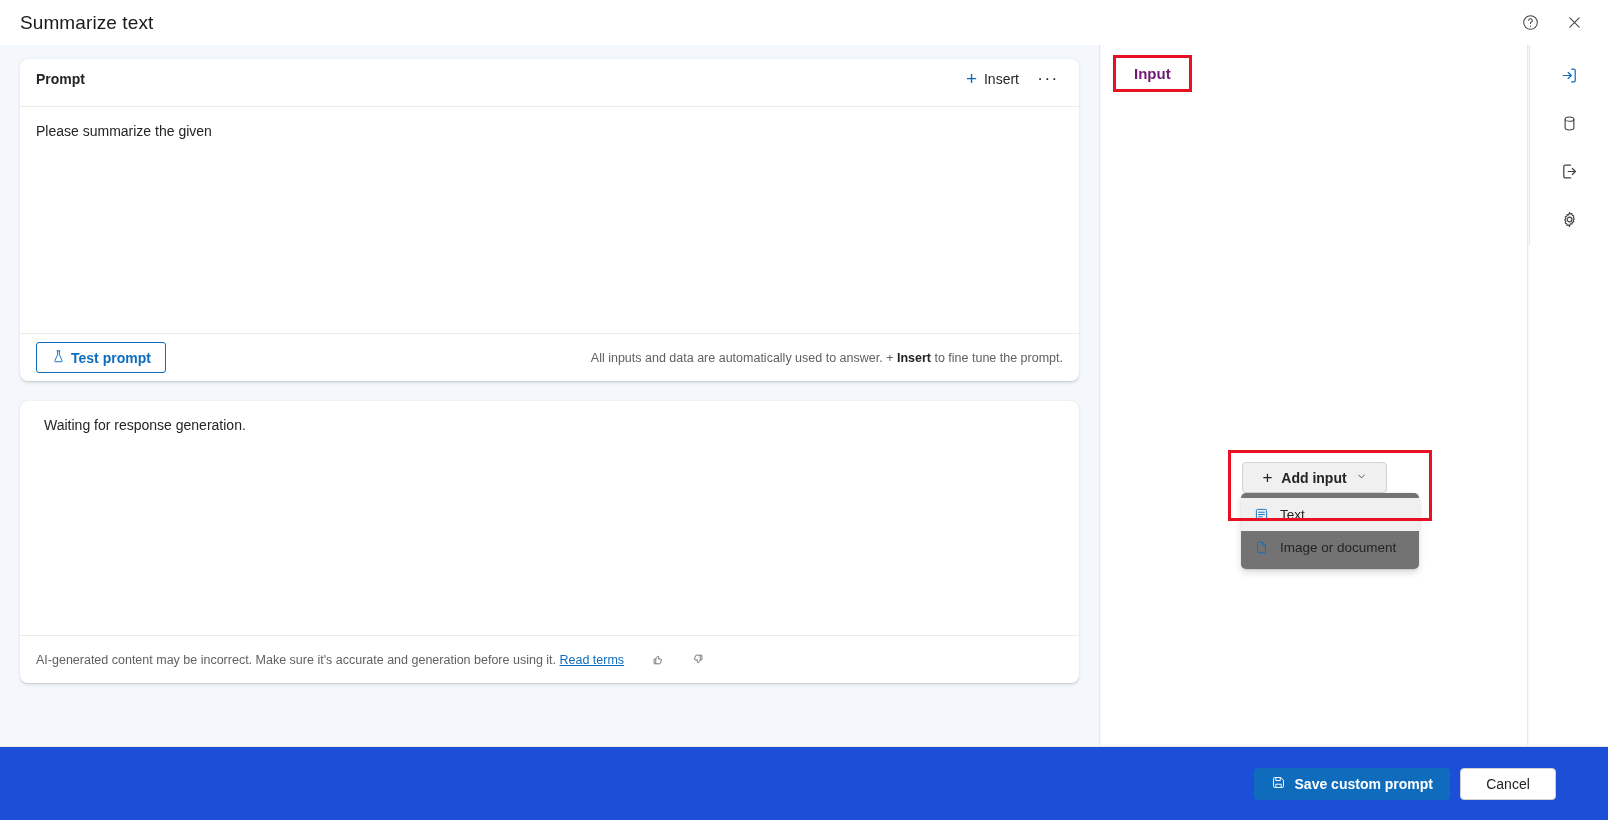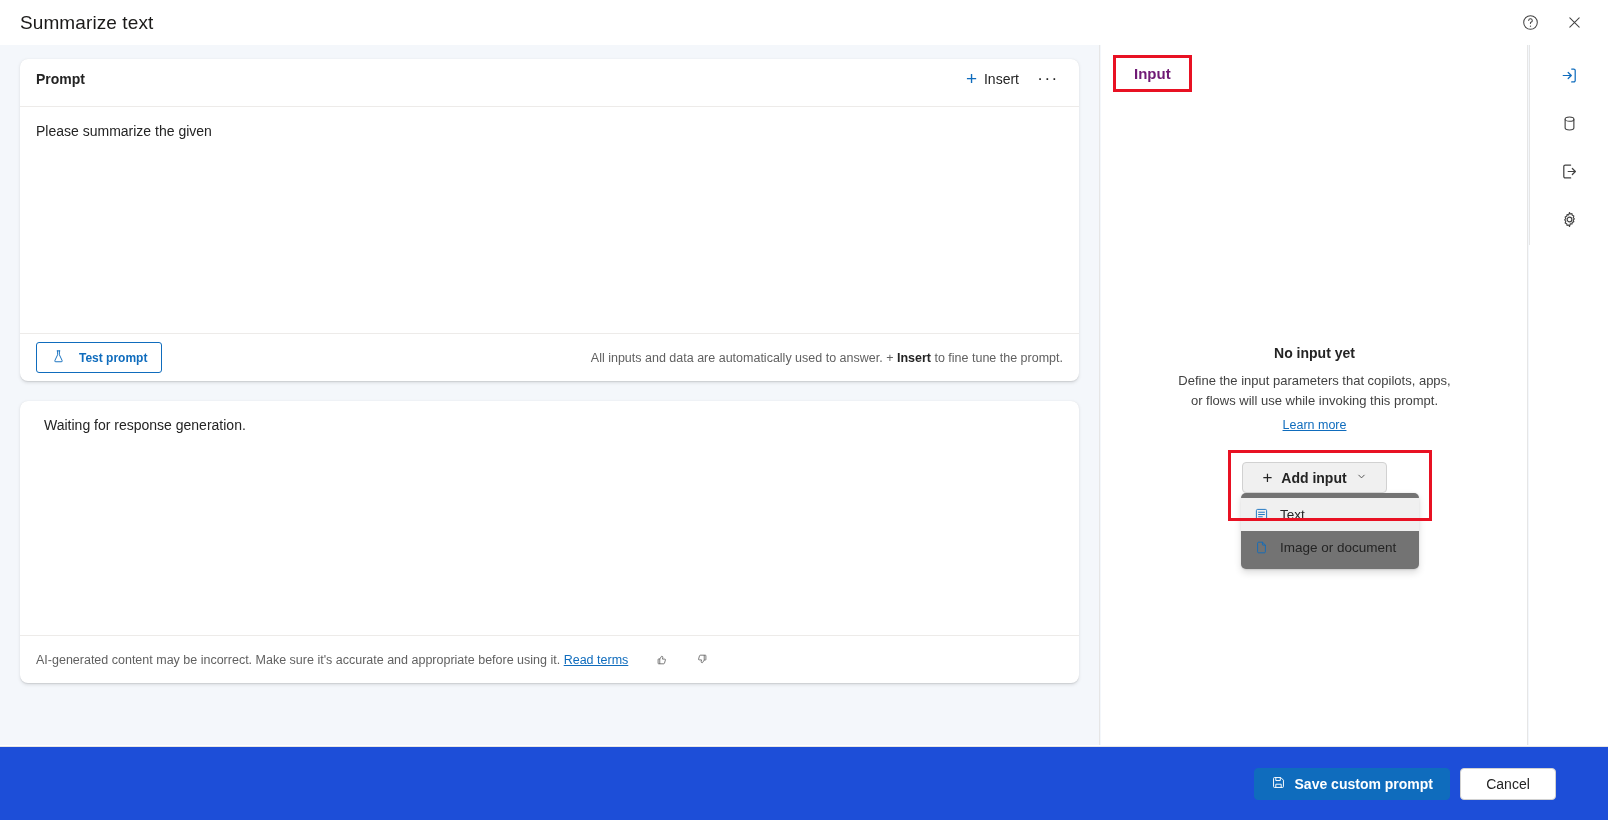--- a/index.html
+++ b/index.html
@@ -126,26 +126,26 @@
   .card-footer {
     position: absolute;
     left: 0; bottom: 0;
     width: 100%;
     height: 48px;
     border-top: 1px solid #edebe9;
     display: flex; align-items: center;
     padding: 0 16px;
   }
   .test-prompt-btn {
-    display: flex; align-items: center; gap: 13px;
+    display: flex; align-items: center; gap: 5px;
     height: 31px; padding: 0 14px;
     border: 1px solid #0f6cbd;
     background: #ffffff;
     color: #0f6cbd;
-    font-size: 12px; font-weight: bold;
+    font-size: 14px; font-weight: bold;
     border-radius: 3px;
     cursor: pointer;
     font-family: "Liberation Sans", sans-serif;
   }
   .footer-hint {
     margin-left: auto;
     font-size: 12.5px;
     color: #616161;
   }
   .footer-hint b { color: #242424; font-weight: bold; }
@@ -375,21 +375,21 @@
             </span>
             <span>Test prompt</span>
           </button>
           <div class="footer-hint"><span>All inputs and data are automatically used to answer. + </span><b>Insert</b><span> to fine tune the prompt.</span></div>
         </div>
       </div>
 
       <div class="card" id="response-card">
         <div class="card-body">Waiting for response generation.</div>
         <div class="card-footer">
-          <div class="disclaimer"><span>AI-generated content may be incorrect. Make sure it's accurate and appropriate before using it. </span><span class="link">Read terms</span></div>
+          <div class="disclaimer"><span>AI-generated content may be incorrect. Make sure it's accurate and generation before using it. </span><span class="link">Read terms</span></div>
           <div class="vote-icons">
             <button class="vote-btn">
               <svg width="15" height="15" viewBox="0 0 20 20" fill="none" stroke="currentColor" stroke-width="1.15" stroke-linejoin="round">
                 <path d="M6.3 17.2h6.3c.75 0 1.4-.5 1.6-1.22l1.45-5.1a1.2 1.2 0 0 0-1.16-1.53h-3.7l.55-2.6c.2-1-.35-2-1.3-2.3-.4-.12-.8.07-.97.45L6.3 9.1"></path>
                 <path d="M6.3 9.1H4.4a.9.9 0 0 0-.9.9v6.3c0 .5.4.9.9.9h1.9z"></path>
               </svg>
             </button>
             <button class="vote-btn">
               <svg width="15" height="15" viewBox="0 0 20 20" fill="none" stroke="currentColor" stroke-width="1.15" stroke-linejoin="round">
                 <path d="M13.7 2.8H7.4c-.75 0-1.4.5-1.6 1.22L4.35 9.12A1.2 1.2 0 0 0 5.5 10.65h3.7l-.55 2.6c-.2 1 .35 2 1.3 2.3.4.12.8-.07.97-.45l2.78-4.2"></path>
@@ -403,28 +403,20 @@
     </div>
 
     <div class="right-pane">
 
       <div class="input-label-wrap">
         <div class="redbox">
           <div class="input-label">Input</div>
         </div>
       </div>
 
-      <div class="empty-state">
-        <div class="empty-title">No input yet</div>
-        <div class="empty-desc">
-          <div>Define the input parameters that copilots, apps,</div>
-          <div>or flows will use while invoking this prompt.</div>
-        </div>
-        <span class="learn-more">Learn more</span>
-      </div>
 
       <div class="addinput-region">
         <button class="add-input-btn">
           <span class="plus">+</span>
           <span>Add input</span>
           <span class="chevron">
             <svg width="11" height="11" viewBox="0 0 20 20" fill="none" stroke="currentColor" stroke-width="1.6" stroke-linecap="round" stroke-linejoin="round">
               <path d="M5 7.5 L10 12.5 L15 7.5"></path>
             </svg>
           </span>

